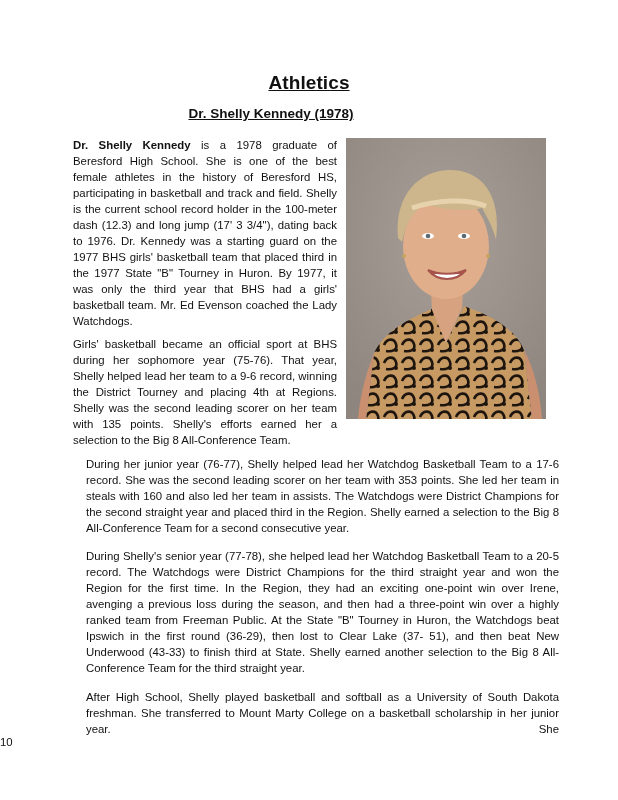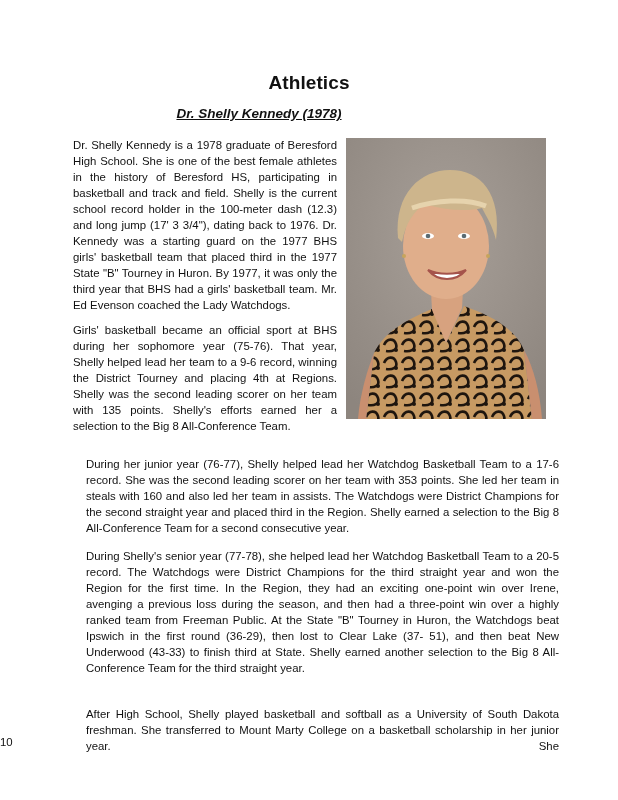--- a/index.html
+++ b/index.html
@@ -3,54 +3,53 @@
   <meta charset="utf-8">
   <style>
     html, body { margin: 0; padding: 0; background: #ffffff; }
     body {
       width: 618px; height: 800px; position: relative; overflow: hidden;
       font-family: "Liberation Sans", sans-serif; color: #111;
     }
     .title {
       position: absolute; left: 0; width: 618px; top: 72px;
       text-align: center; font-weight: bold; font-size: 19px;
-      letter-spacing: 0.1px;
+      text-decoration: underline; letter-spacing: 0.1px;
     }
     .subtitle {
-      position: absolute; left: 0; width: 518px; top: 106px;
+      position: absolute; left: 12px; width: 518px; top: 106px;
       text-align: center; font-weight: bold; font-size: 13.5px;
       text-decoration: underline;
-      font-style: italic;
     }
     .text {
       font-size: 11.4px; line-height: 16px; text-align: justify;
       margin: 0;
     }
     .col-narrow { position: absolute; left: 73px; width: 264px; }
     .col-wide { position: absolute; left: 86px; width: 473px; }
-    .text b { font-weight: normal; }
+    .text b { font-weight: bold; }
     .photo {
       position: absolute; left: 346px; top: 138px; width: 200px; height: 281px;
       background: #9b938c; overflow: hidden;
     }
     .page-number {
       position: absolute; left: 0; width: 618px; top: 736px;
       text-align: left; font-size: 11.4px;
     }
   </style>
 </head>
 <body>
 
 <div>
   <div class="title">Athletics</div>
   <div class="subtitle">Dr. Shelly Kennedy (1978)</div>
 
   <p class="text col-narrow" style="top:137px;"><b>Dr. Shelly Kennedy</b><span> is a 1978 graduate of Beresford High School. She is one of the best female athletes in the history of Beresford HS, participating in basketball and track and field. Shelly is the current school record holder in the 100-meter dash (12.3) and long jump (17' 3 3/4"), dating back to 1976. Dr. Kennedy was a starting guard on the 1977 BHS girls' basketball team that placed third in the 1977 State "B" Tourney in Huron. By 1977, it was only the third year that BHS had a girls' basketball team. Mr. Ed Evenson coached the Lady Watchdogs.</span></p>
 
-  <p class="text col-narrow" style="top:322px;">Girls' basketball became an official sport at BHS during her sophomore year (75-76). That year, Shelly helped lead her team to a 9-6 record, winning the District Tourney and placing 4th at Regions. Shelly was the second leading scorer on her team with 135 points. Shelly's efforts earned her a selection to the Big 8 All-Conference Team.</p>
+  <p class="text col-narrow" style="top:336px;">Girls' basketball became an official sport at BHS during her sophomore year (75-76). That year, Shelly helped lead her team to a 9-6 record, winning the District Tourney and placing 4th at Regions. Shelly was the second leading scorer on her team with 135 points. Shelly's efforts earned her a selection to the Big 8 All-Conference Team.</p>
 
   <div class="photo">
     <svg width="200" height="281" viewBox="0 0 200 281">
       <defs>
         <radialGradient id="bg" cx="50%" cy="35%" r="75%">
           <stop offset="0" stop-color="#a79f98"></stop>
           <stop offset="1" stop-color="#8d857e"></stop>
         </radialGradient>
         <pattern id="blouse" width="18" height="18" patternUnits="userSpaceOnUse">
           <rect width="18" height="18" fill="#c79a63"></rect>
@@ -81,16 +80,16 @@
 
       <circle cx="58" cy="118" r="2" fill="#c7a45c"></circle>
       <circle cx="142" cy="118" r="2" fill="#c7a45c"></circle>
     </svg>
   </div>
 
   <p class="text col-wide" style="top:456px;">During her junior year (76-77), Shelly helped lead her Watchdog Basketball Team to a 17-6 record. She was the second leading scorer on her team with 353 points. She led her team in steals with 160 and also led her team in assists. The Watchdogs were District Champions for the second straight year and placed third in the Region. Shelly earned a selection to the Big 8 All-Conference Team for a second consecutive year.</p>
 
   <p class="text col-wide" style="top:548px;">During Shelly's senior year (77-78), she helped lead her Watchdog Basketball Team to a 20-5 record. The Watchdogs were District Champions for the third straight year and won the Region for the first time. In the Region, they had an exciting one-point win over Irene, avenging a previous loss during the season, and then had a three-point win over a highly ranked team from Freeman Public. At the State "B" Tourney in Huron, the Watchdogs beat Ipswich in the first round (36-29), then lost to Clear Lake (37- 51), and then beat New Underwood (43-33) to finish third at State. Shelly earned another selection to the Big 8 All-Conference Team for the third straight year.</p>
 
-  <p class="text col-wide" style="top:689px; text-align-last: justify; margin-top: 17px;">After High School, Shelly played basketball and softball as a University of South Dakota freshman. She transferred to Mount Marty College on a basketball scholarship in her junior year. She</p>
+  <p class="text col-wide" style="top:689px; text-align-last: justify;">After High School, Shelly played basketball and softball as a University of South Dakota freshman. She transferred to Mount Marty College on a basketball scholarship in her junior year. She</p>
 
   <div class="page-number">10</div>
 </div>
 
 </body></html>

